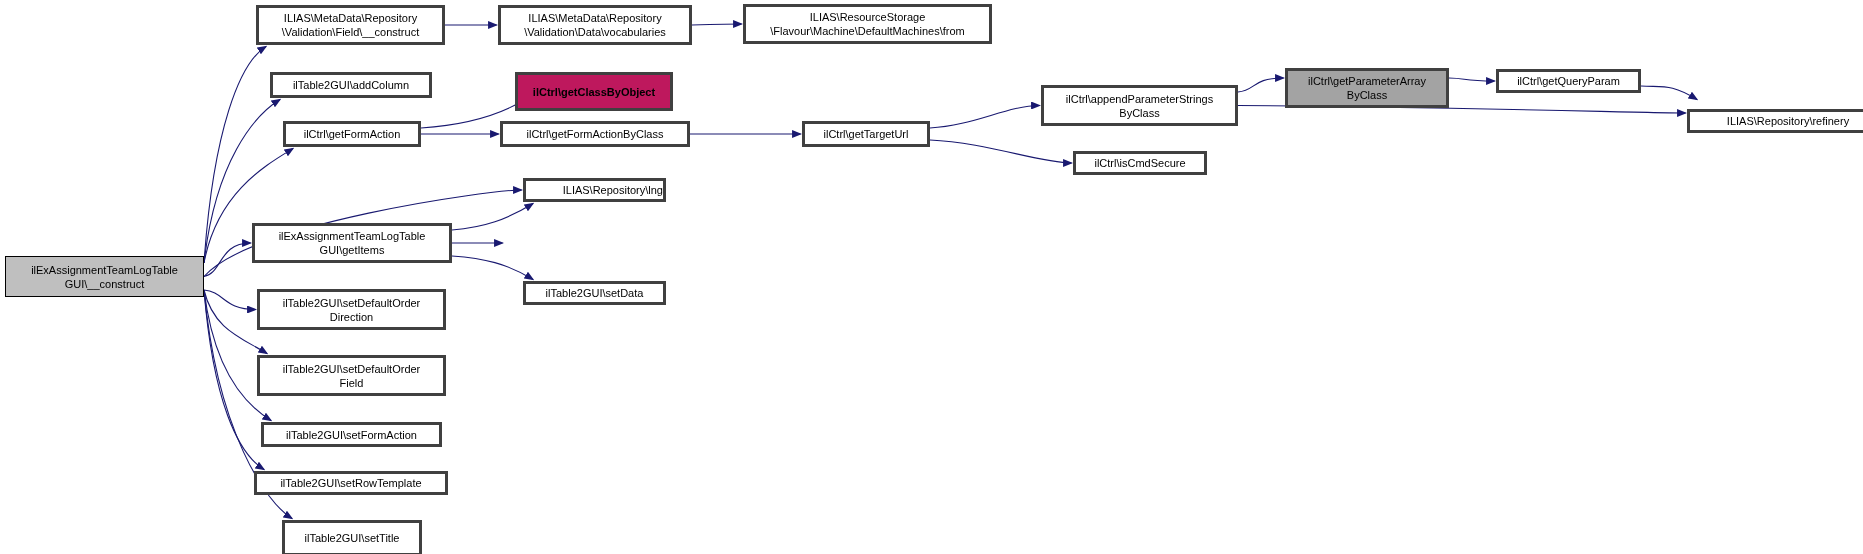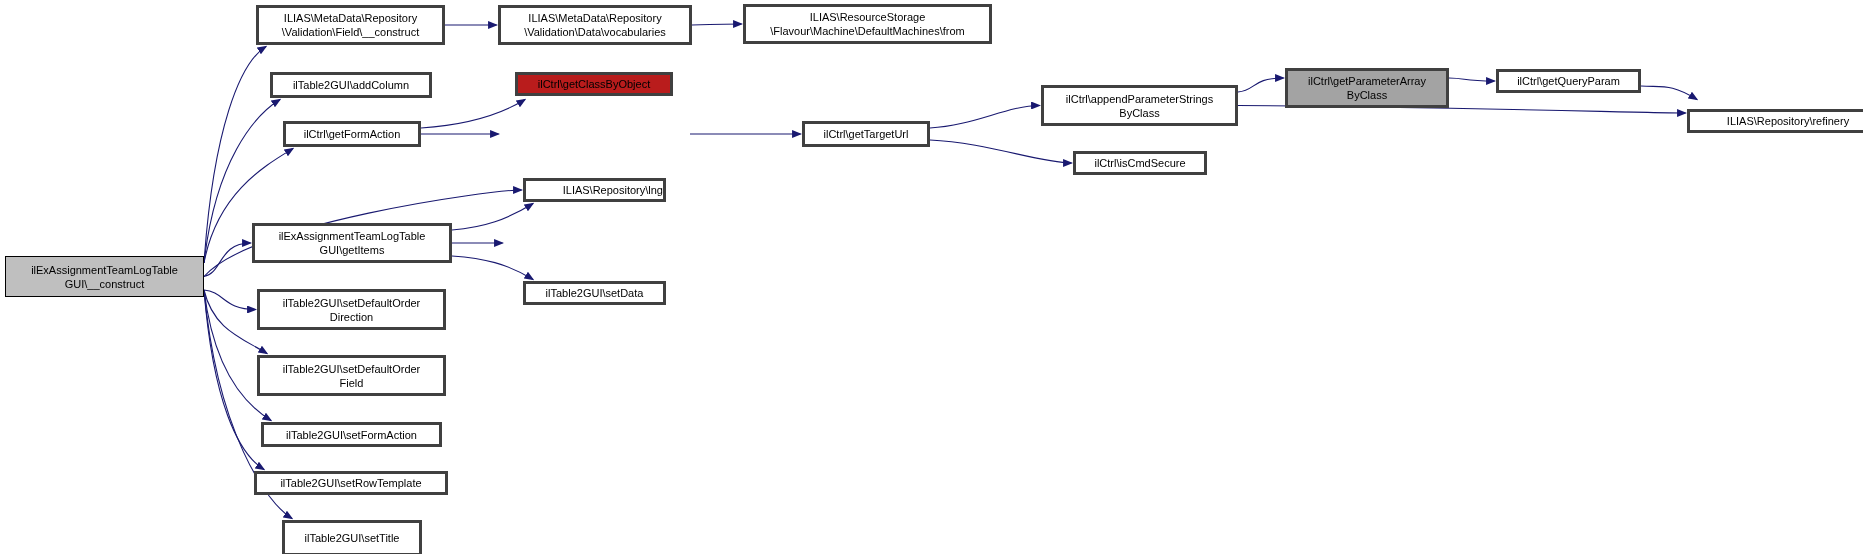--- a/index.html
+++ b/index.html
@@ -66,22 +66,25 @@
         <span>ilCtrl\getFormAction</span>
       </div>
       <div class="node" style="left: 498px; top: 5px; width: 194px; height: 40px; background: rgb(255, 255, 255); border-color: rgb(64, 64, 64);">
         <span>ILIAS\MetaData\Repository</span>
         <span>\Validation\Data\vocabularies</span>
       </div>
       <div class="node" style="left: 743px; top: 4px; width: 249px; height: 40px; background: rgb(255, 255, 255); border-color: rgb(64, 64, 64);">
         <span>ILIAS\ResourceStorage</span>
         <span>\Flavour\Machine\DefaultMachines\from</span>
       </div>
-      <div class="node" style="left: 515px; top: 72px; width: 158px; height: 24px; background: #b91c1c; border-color: rgb(64, 64, 64);">
+      <div class="node" style="left: 515px; top: 72px; width: 158px; height: 39px; background: #be185d; border-color: rgb(64, 64, 64); font-weight: bold;">
         <span>ilCtrl\getClassByObject</span>
+      </div>
+      <div class="node" style="left: 500px; top: 121px; width: 190px; height: 26px; background: rgb(255, 255, 255); border-color: rgb(64, 64, 64);">
+        <span>ilCtrl\getFormActionByClass</span>
       </div>
       <div class="node" style="left: 802px; top: 121px; width: 128px; height: 26px; background: rgb(255, 255, 255); border-color: rgb(64, 64, 64);">
         <span>ilCtrl\getTargetUrl</span>
       </div>
       <div class="node" style="left: 1041px; top: 85px; width: 197px; height: 41px; background: rgb(255, 255, 255); border-color: rgb(64, 64, 64);">
         <span>ilCtrl\appendParameterStrings</span>
         <span>ByClass</span>
       </div>
       <div class="node" style="left: 1073px; top: 151px; width: 134px; height: 24px; background: rgb(255, 255, 255); border-color: rgb(64, 64, 64);">
         <span>ilCtrl\isCmdSecure</span>

